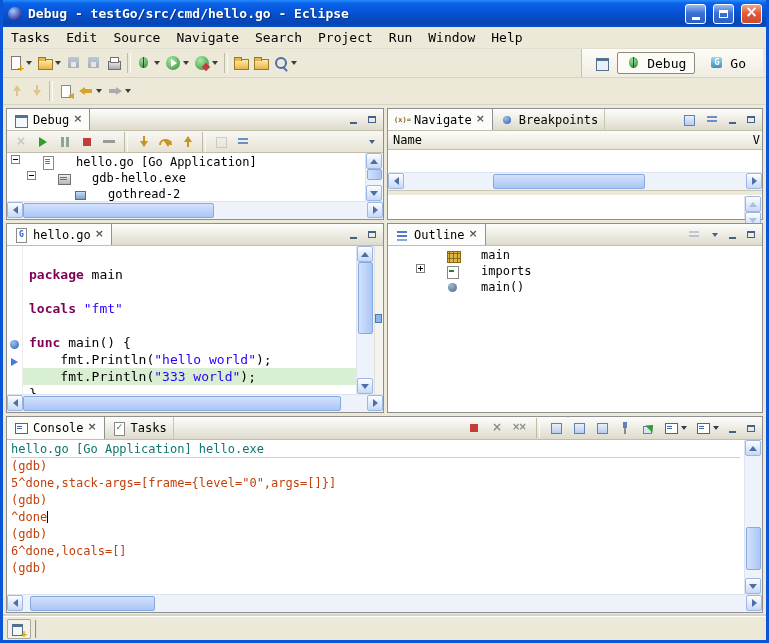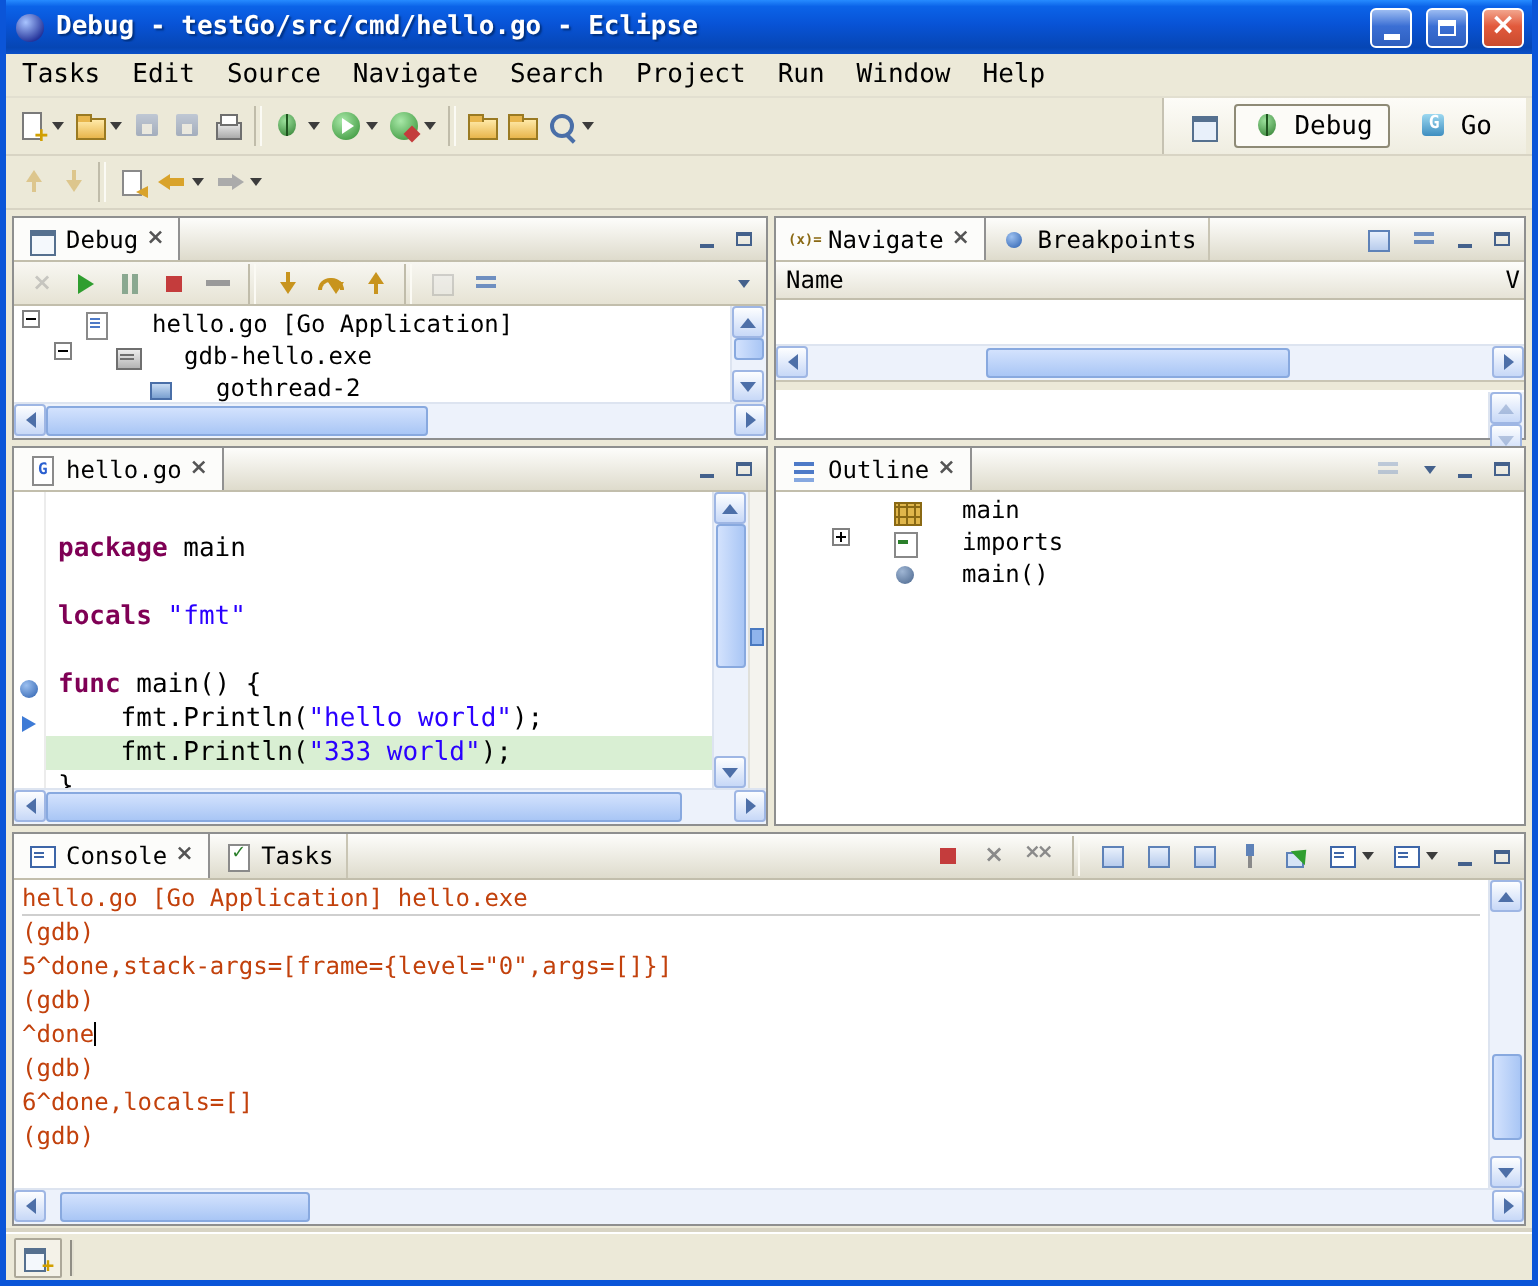--- a/index.html
+++ b/index.html
@@ -166,21 +166,21 @@
   
   .cols-header{height:18px;flex:0 0 18px;background:linear-gradient(#FDFDFB,#E6E3D6);border-bottom:1px solid #C2BEAC;display:flex;align-items:center;padding:0 5px;font-size:12px;position:relative;}
   .value-hint{position:absolute;right:2px;}
   .vars-empty{height:22px;flex:0 0 22px;background:#FFF;}
   .sash{height:4px;flex:0 0 4px;background:#ECE9D8;border-top:1px solid #C9C5B4;border-bottom:1px solid #FFF;}
   .details-pane{flex:1;min-height:0;display:flex;background:#FFF;}
   .details-text{flex:1;}
 
   
   .console-text{flex:1;min-width:0;overflow:hidden;padding:1px 4px;font-size:12px;background:#FFF;}
-  .console-header-line{height:16px;line-height:16px;border-bottom:1px solid #CFCFCF;white-space:pre;color:#c2410c;}
+  .console-header-line{height:16px;line-height:16px;border-bottom:1px solid #CFCFCF;white-space:pre;color:#0f766e;}
   .console-line{height:17px;line-height:17px;white-space:pre;color:#c2410c;}
   .caret{display:inline-block;width:1px;height:12px;background:#000;vertical-align:-2px;}
 
   
   .statusbar{height:23px;flex:0 0 23px;display:flex;align-items:center;gap:4px;background:#ECE9D8;border-top:1px solid #FFF;box-shadow:0 -2px 0 #D8D4C4;padding:0 4px;}
   .status-fastview{width:22px;height:18px;border:1px solid #ACA899;border-radius:1px;background:#F4F2E8;display:flex;align-items:center;justify-content:center;}
   .status-cell{flex:1;height:18px;border-left:2px groove #E4E1D2;}
 </style>
 </head>
 <body>

